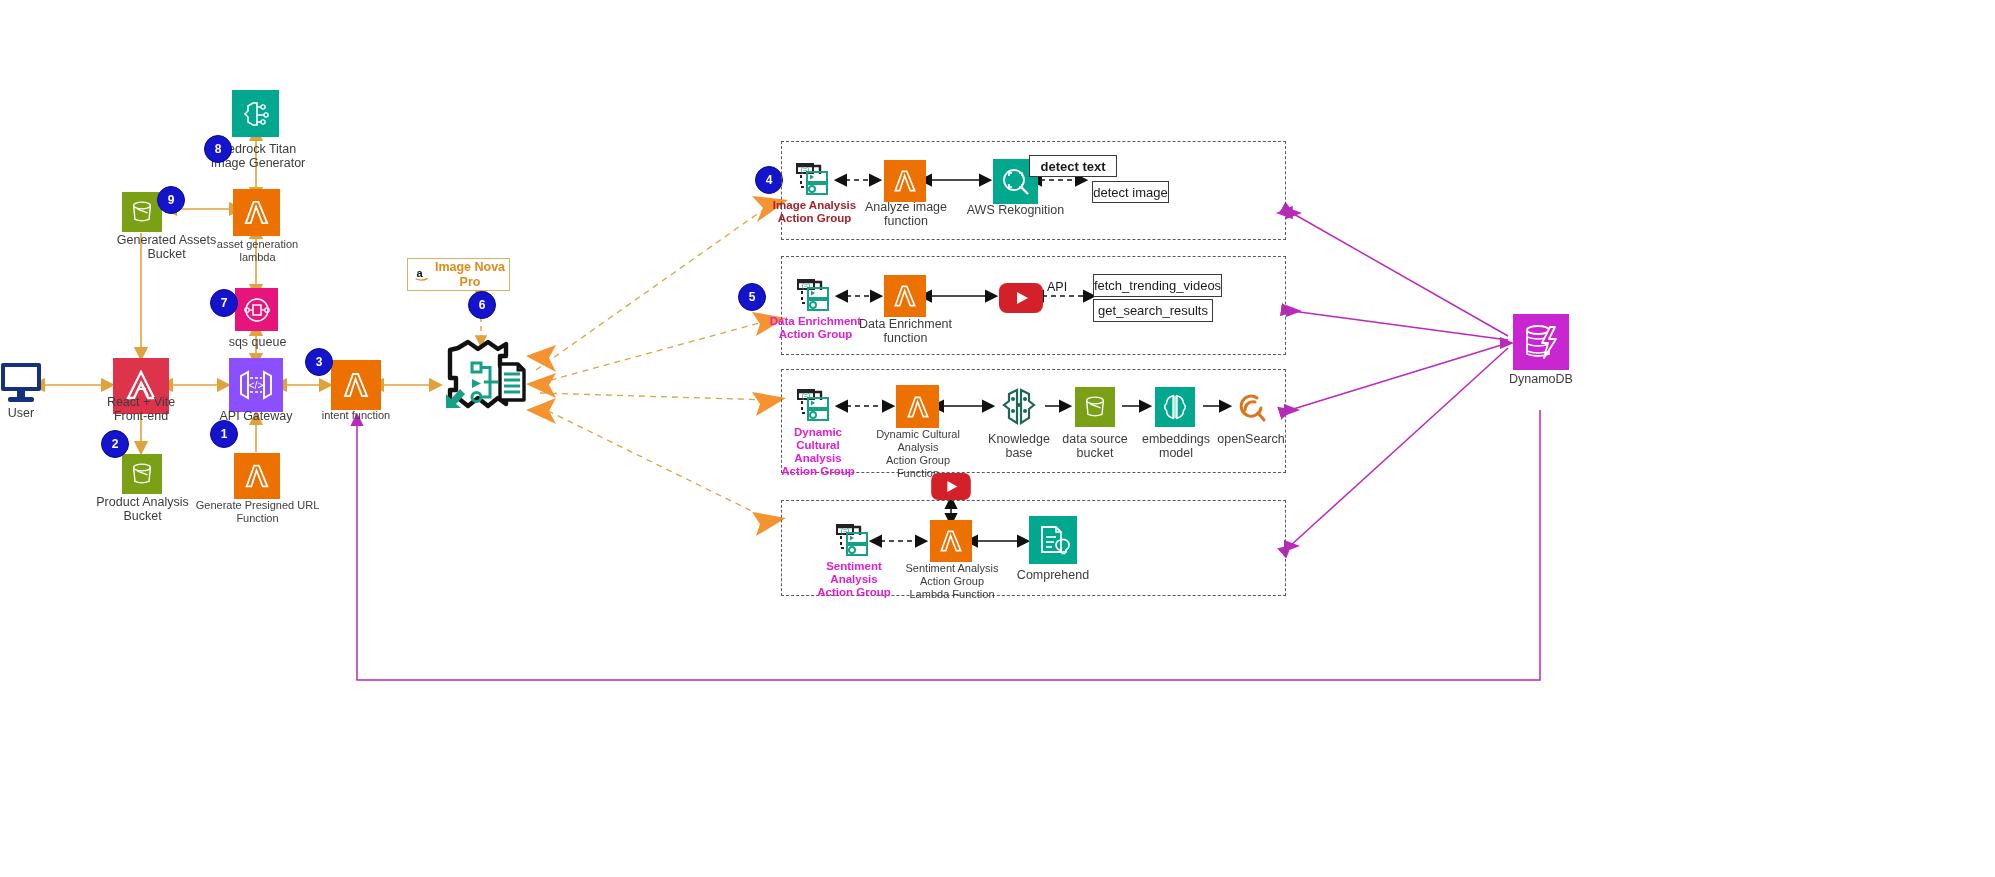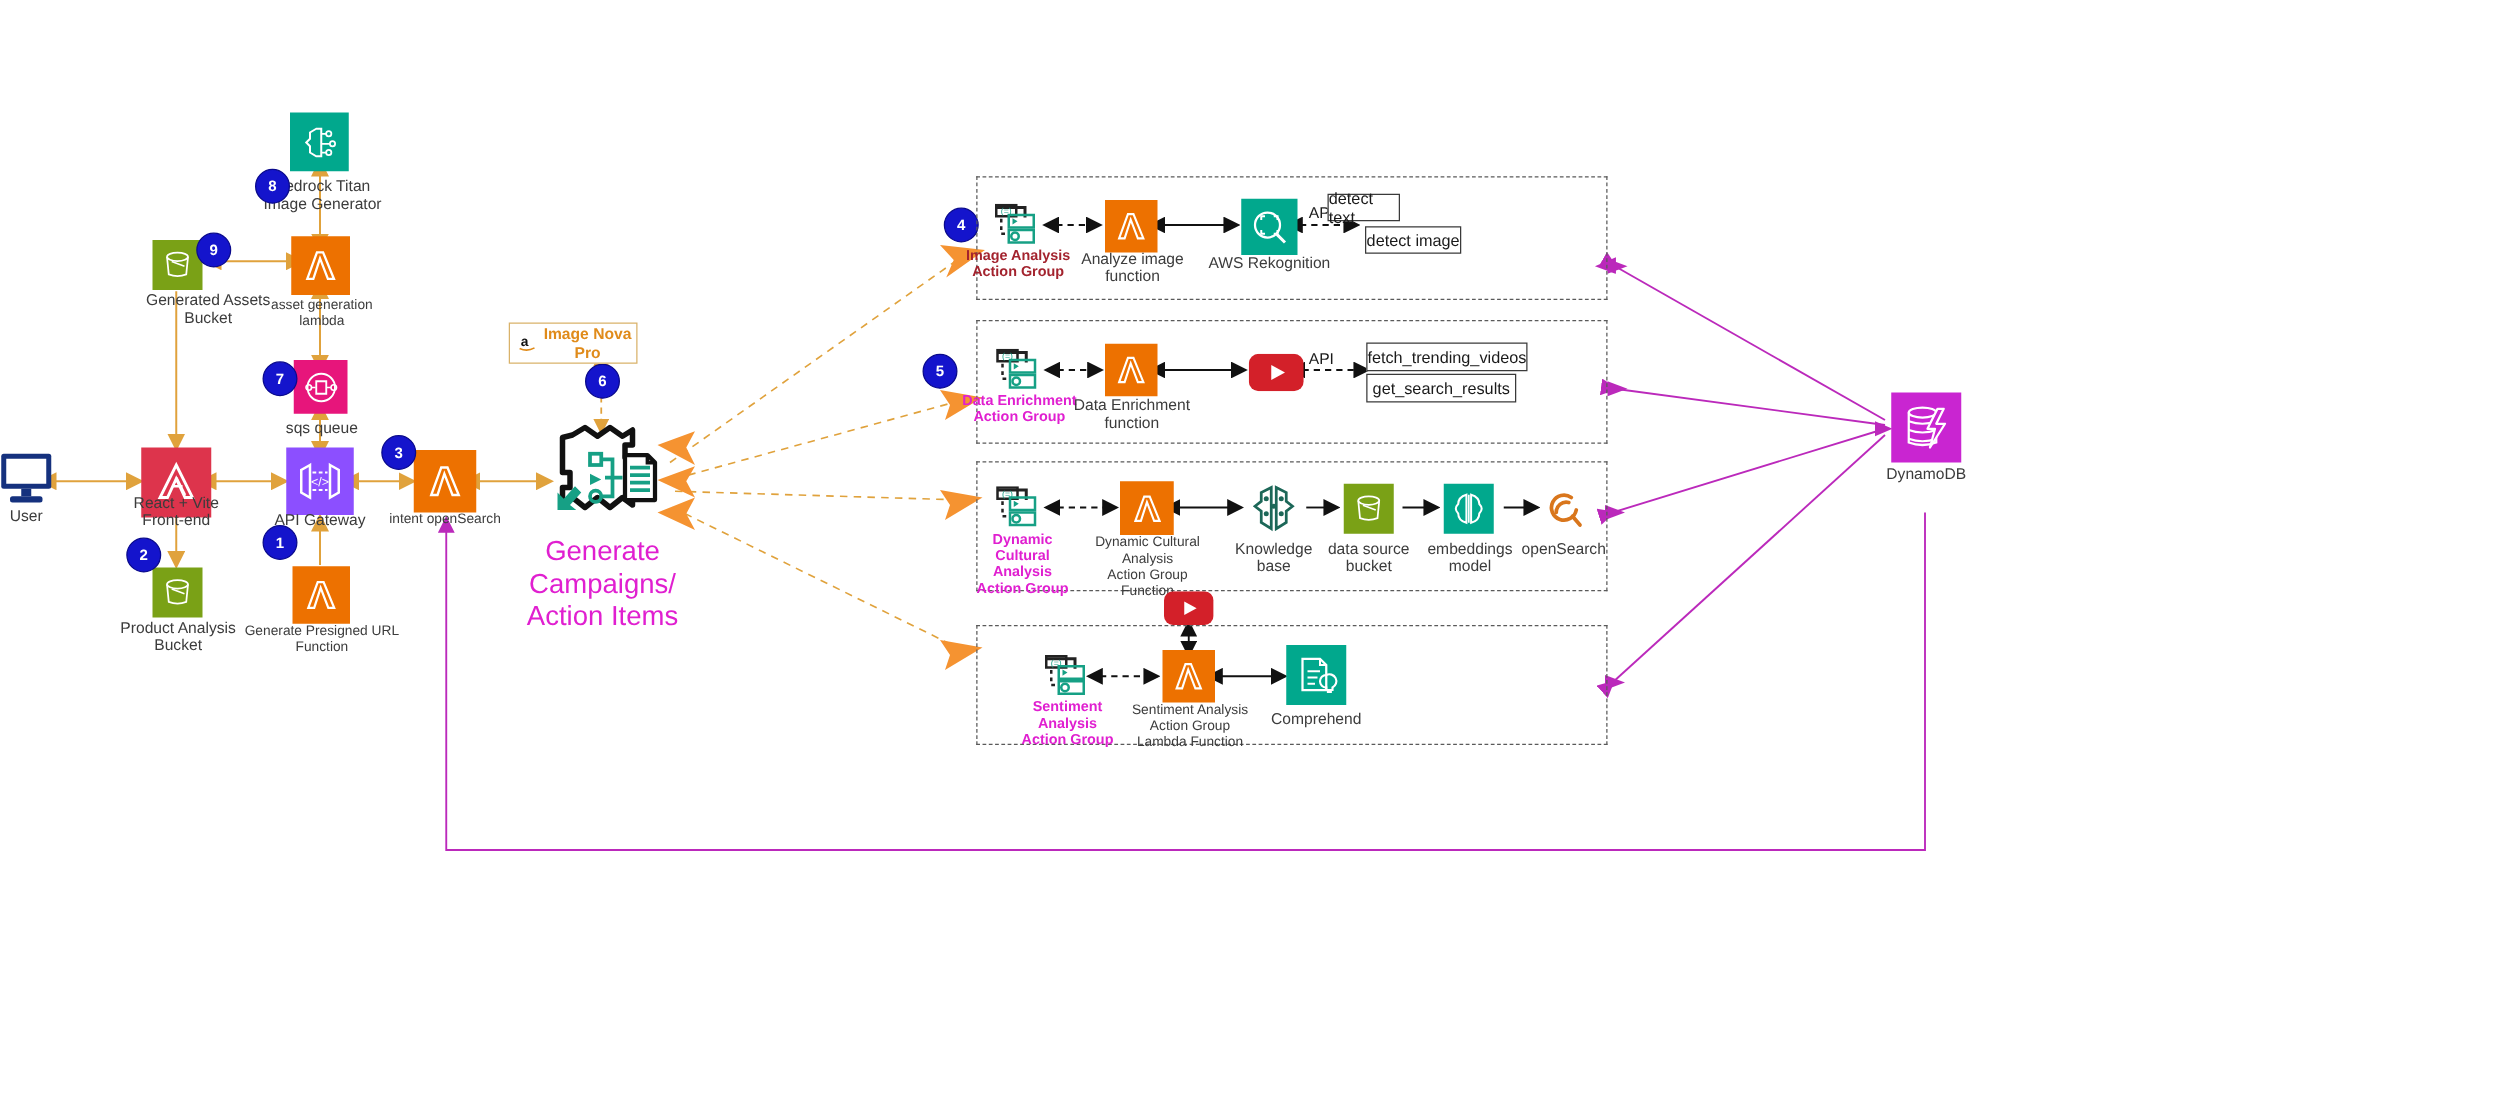--- a/index.html
+++ b/index.html
@@ -176,21 +176,21 @@
   </div>
   <div class="lbl" style="left:201px;top:409px;width:110px;">API Gateway</div>
 
   <div class="node" style="left:331px;top:360px;">
     <div class="tile" style="left:0;top:0;width:50px;height:50px;background:#ED7100;">
       <svg width="34" height="34" viewBox="0 0 34 34">
         <path d="M6 28 L14 6 L19 6 L28 28 L23 28 L16.5 11 L11 28 Z" fill="none" stroke="#fff" stroke-width="1.9"></path>
       </svg>
     </div>
   </div>
-  <div class="lbl sm" style="left:306px;top:409px;width:100px;">intent openSearch</div>
+  <div class="lbl sm" style="left:306px;top:409px;width:100px;">intent function</div>
 
   <div class="node" style="left:234px;top:453px;">
     <div class="tile" style="left:0;top:0;width:46px;height:46px;background:#ED7100;">
       <svg width="32" height="32" viewBox="0 0 34 34">
         <path d="M6 28 L14 6 L19 6 L28 28 L23 28 L16.5 11 L11 28 Z" fill="none" stroke="#fff" stroke-width="1.9"></path>
       </svg>
     </div>
   </div>
   <div class="lbl sm" style="left:194px;top:499px;width:127px;">Generate Presigned URL
 Function</div>
@@ -288,22 +288,20 @@
       <path d="M66 26 L84 26 L90 32 L90 62 L66 62 Z" fill="#fff" stroke="#111" stroke-width="3.4" stroke-linejoin="round"></path>
       <path d="M84 26 L84 32 L90 32" fill="none" stroke="#111" stroke-width="3"></path>
       <g stroke="#16A085" stroke-width="3">
         <line x1="70" y1="36" x2="86" y2="36"></line>
         <line x1="70" y1="42" x2="86" y2="42"></line>
         <line x1="70" y1="48" x2="86" y2="48"></line>
         <line x1="70" y1="54" x2="86" y2="54"></line>
       </g>
     </svg>
   </div>
-  <div class="lbl big" style="left:378px;top:428px;width:208px;">Generate Campaigns/
-Action Items</div>
 
   <div class="dashbox" style="left:781px;top:141px;width:505px;height:99px;"></div>
 
   <div class="node" style="left:793px;top:163px;">
     <svg width="46" height="36" viewBox="0 0 46 36">
       <path d="M4 3 L27 3 L27 11" fill="none" stroke="#222" stroke-width="2.4"></path>
       <rect x="4" y="1" width="16" height="9" fill="none" stroke="#222" stroke-width="2"></rect>
       <text x="12" y="8.5" font-size="7" fill="#16A085" text-anchor="middle" font-family="Liberation Sans, sans-serif">(=)</text>
       <path d="M8 12 L8 24 L14 24" fill="none" stroke="#222" stroke-width="2" stroke-dasharray="3,3"></path>
       <rect x="14" y="9" width="20" height="10" fill="none" stroke="#16A085" stroke-width="2"></rect>
@@ -330,21 +328,21 @@
       <svg width="34" height="34" viewBox="0 0 34 34">
         <circle cx="15" cy="15" r="10" fill="none" stroke="#fff" stroke-width="1.8"></circle>
         <path d="M10 11 L10 8 L13 8 M20 8 L23 8 L23 11 M23 19 L23 22 L20 22 M13 22 L10 22 L10 19" fill="none" stroke="#fff" stroke-width="1.6"></path>
         <line x1="22.5" y1="22.5" x2="29" y2="29" stroke="#fff" stroke-width="2.4"></line>
       </svg>
     </div>
   </div>
   <div class="lbl" style="left:963px;top:203px;width:105px;">AWS Rekognition</div>
 
   <div class="apitag" style="left:1047px;top:163px;">API</div>
-  <div class="apibox" style="left:1062px;top:155px;width:58px;height:22px;">detect text</div>
+  <div class="apibox" style="left:1029px;top:155px;width:88px;height:22px;font-weight:bold;">detect text</div>
   <div class="apibox" style="left:1092px;top:181px;width:77px;height:22px;">detect image</div>
 
   <div class="dashbox" style="left:781px;top:256px;width:505px;height:99px;"></div>
 
   <div class="node" style="left:794px;top:279px;">
     <svg width="46" height="36" viewBox="0 0 46 36">
       <path d="M4 3 L27 3 L27 11" fill="none" stroke="#222" stroke-width="2.4"></path>
       <rect x="4" y="1" width="16" height="9" fill="none" stroke="#222" stroke-width="2"></rect>
       <text x="12" y="8.5" font-size="7" fill="#16A085" text-anchor="middle" font-family="Liberation Sans, sans-serif">(=)</text>
       <path d="M8 12 L8 24 L14 24" fill="none" stroke="#222" stroke-width="2" stroke-dasharray="3,3"></path>

